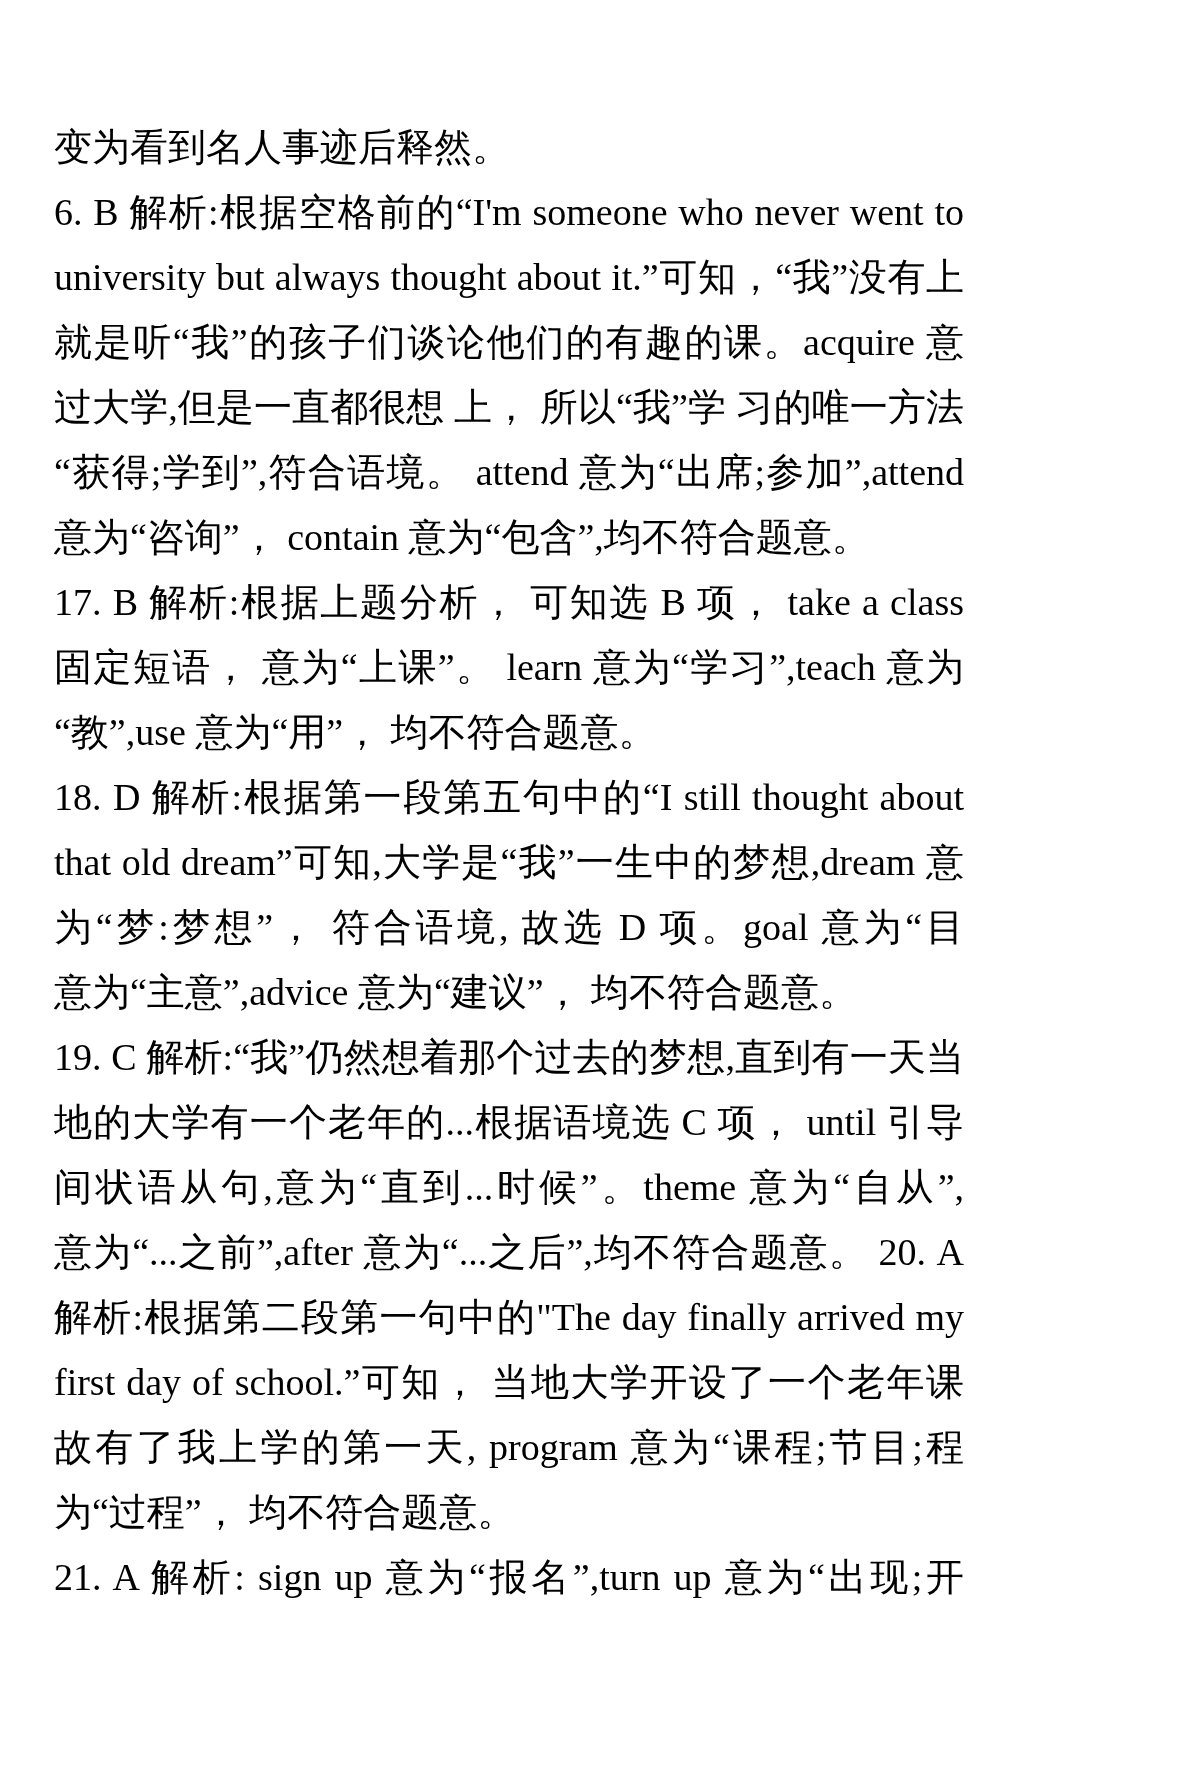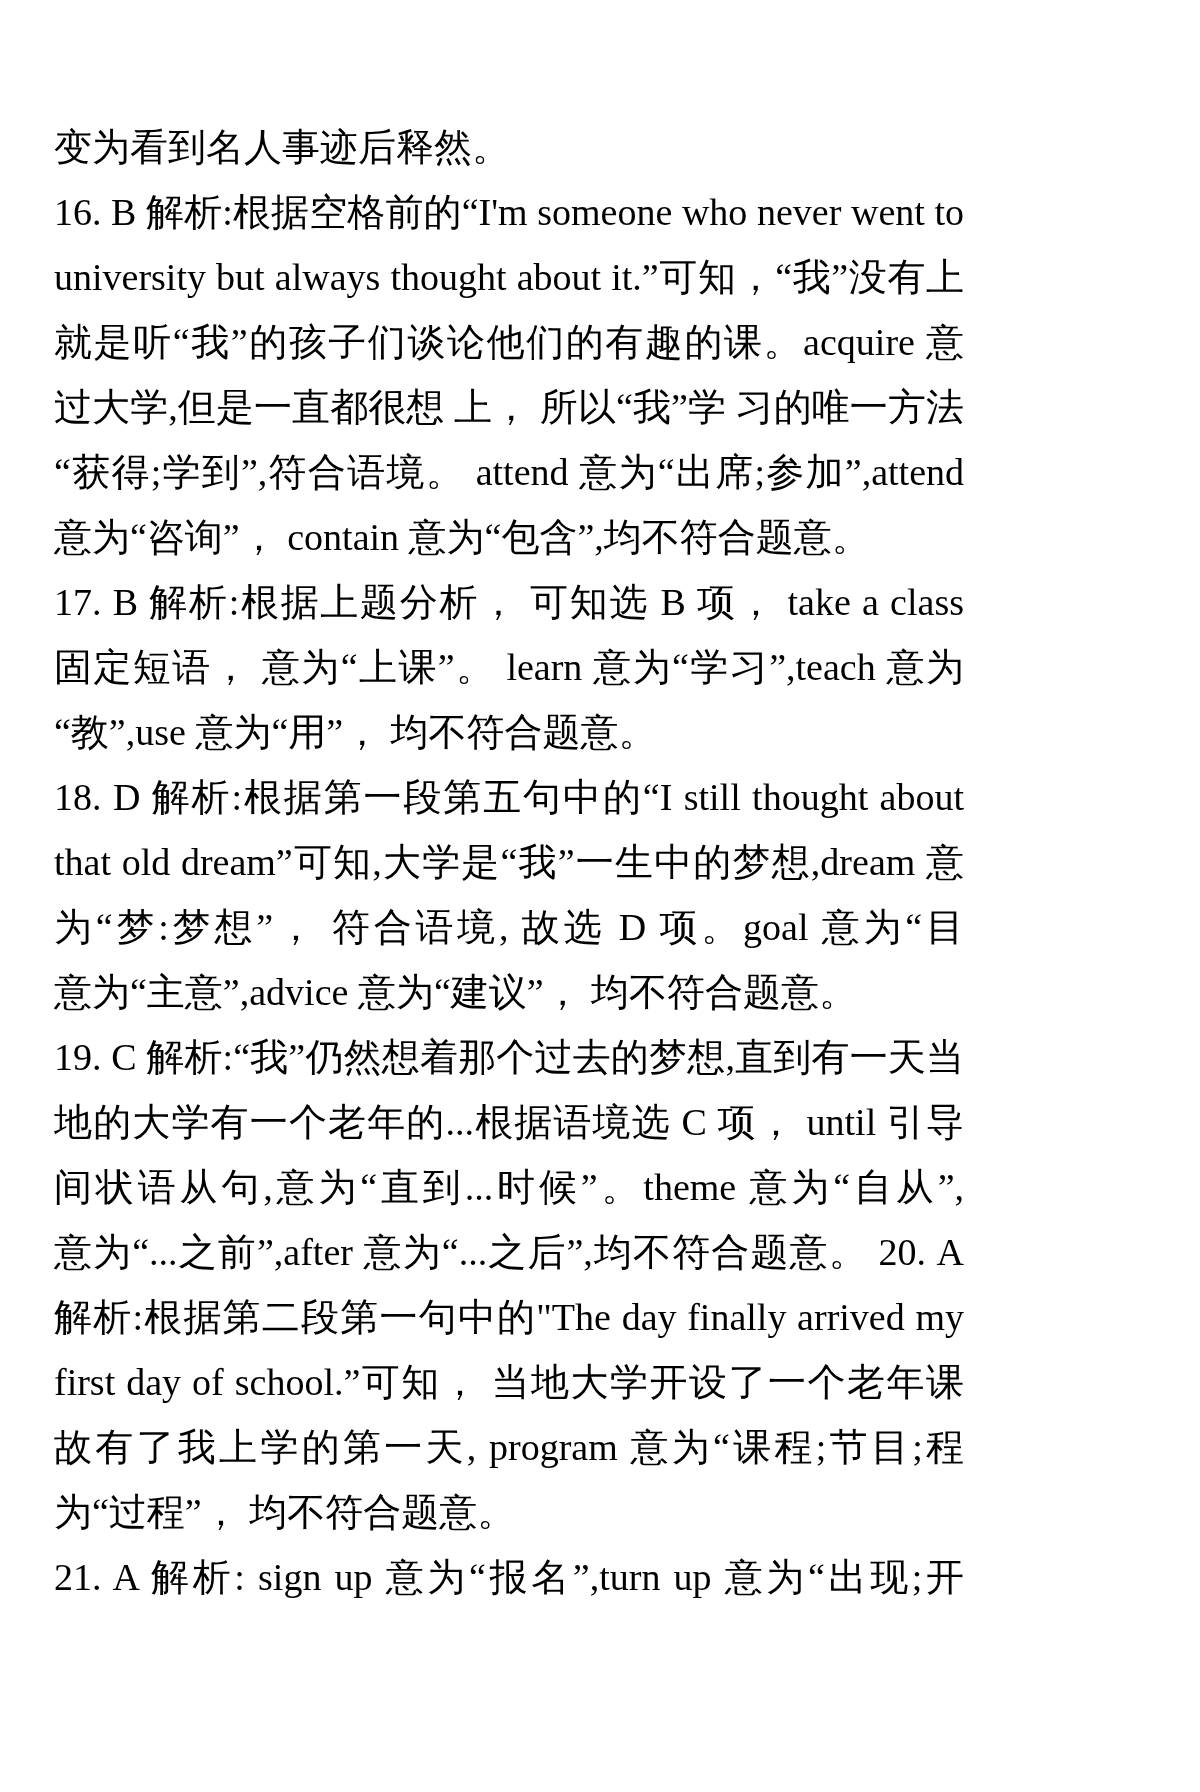--- a/index.html
+++ b/index.html
@@ -30,21 +30,21 @@
   .line.short {
     text-align: left;
     text-align-last: left;
   }
 </style>
 </head>
 <body>
 
 <div class="page">
   <div class="line short">变为看到名人事迹后释然。</div>
-  <div class="line">16. B 解析:根据空格前的“I'm someone who never went to</div>
+  <div class="line">6. B 解析:根据空格前的“I'm someone who never went to</div>
   <div class="line">university but always thought about it.”可知，“我”没有上</div>
   <div class="line">就是听“我”的孩子们谈论他们的有趣的课。acquire 意为</div>
   <div class="line">过大学,但是一直都很想 上， 所以“我”学 习的唯一方法</div>
   <div class="line">“获得;学到”,符合语境。 attend 意为“出席;参加”,attend</div>
   <div class="line short">意为“咨询”， contain 意为“包含”,均不符合题意。</div>
   <div class="line">17. B 解析:根据上题分析， 可知选 B 项， take a class 是</div>
   <div class="line">固定短语， 意为“上课”。 learn 意为“学习”,teach 意为</div>
   <div class="line short">“教”,use 意为“用”， 均不符合题意。</div>
   <div class="line">18. D 解析:根据第一段第五句中的“I still thought about</div>
   <div class="line">that old dream”可知,大学是“我”一生中的梦想,dream 意</div>

